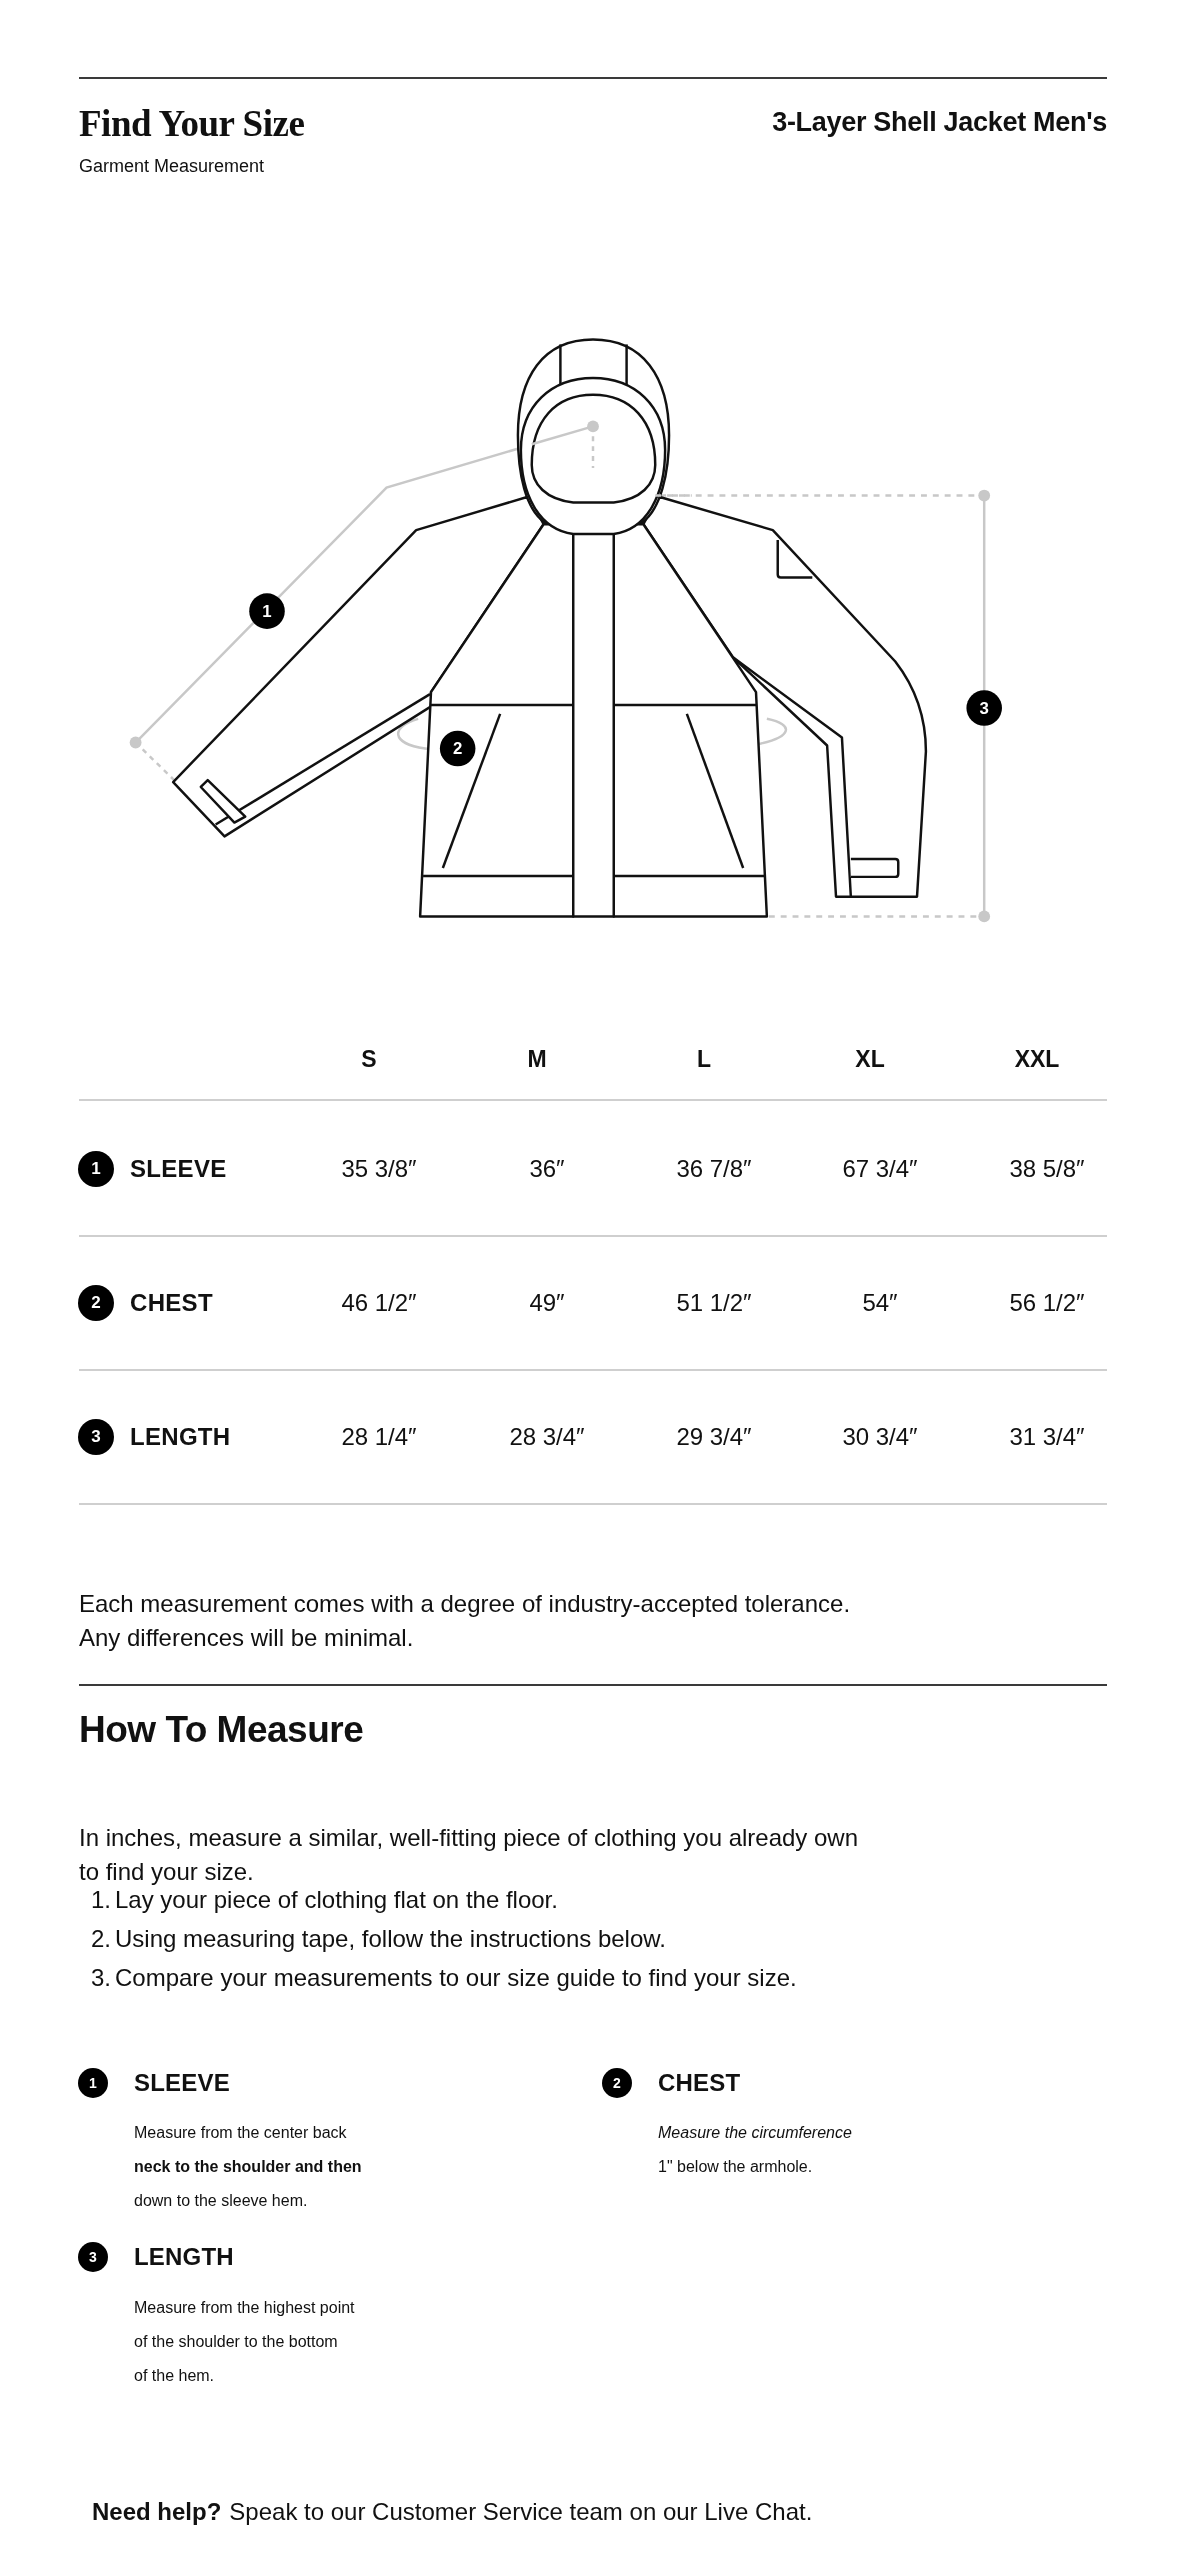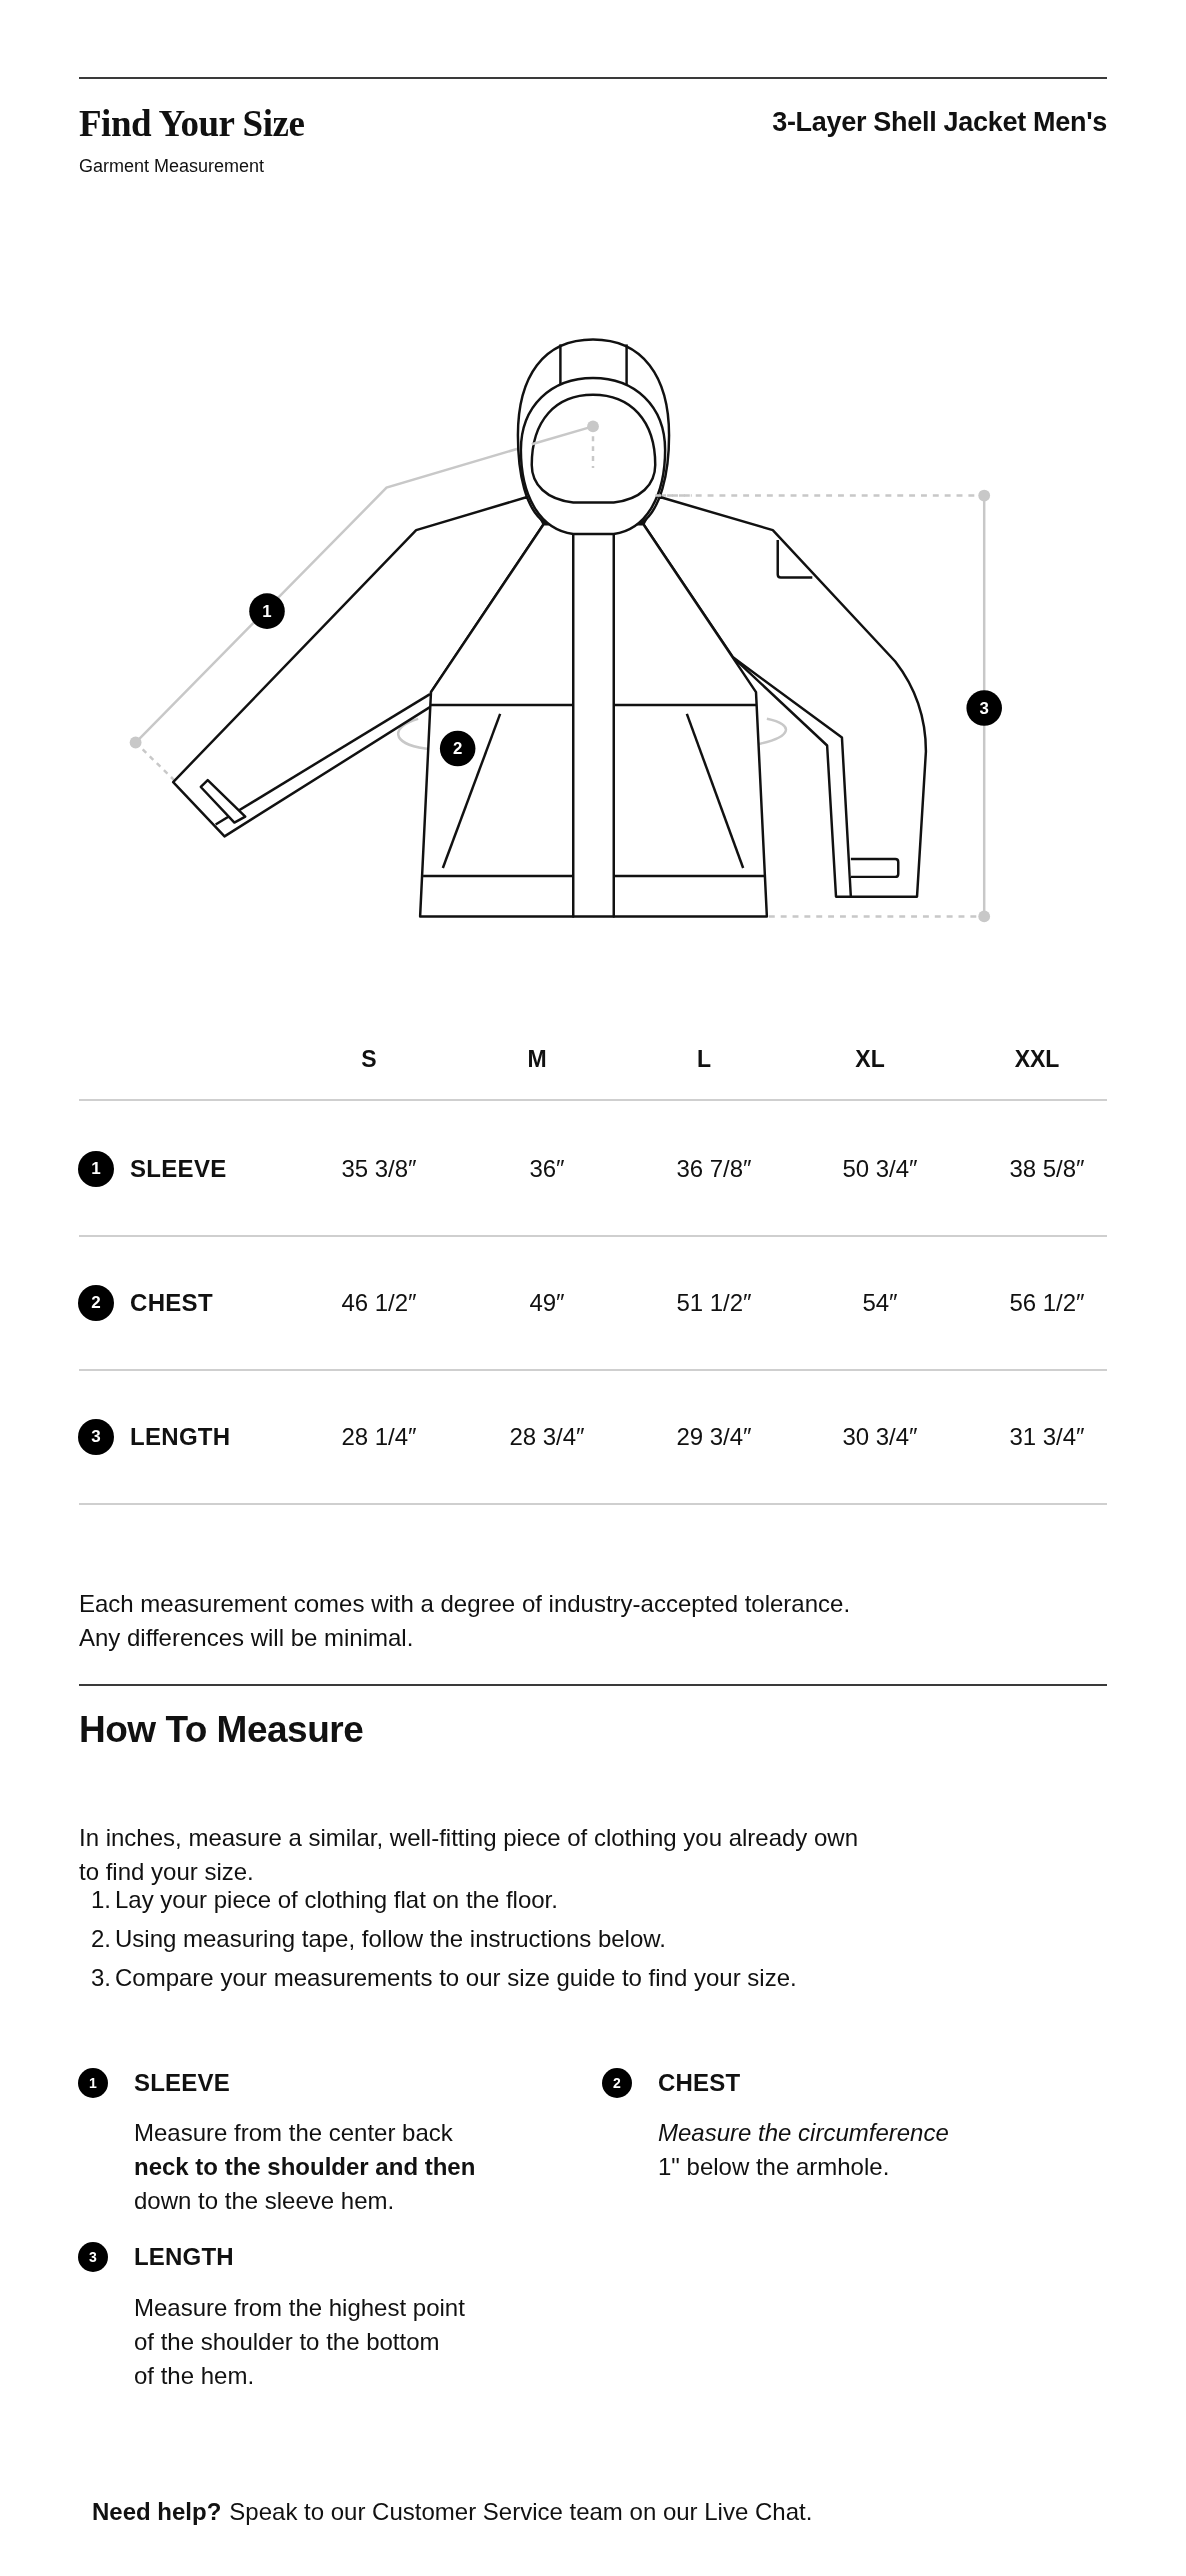--- a/index.html
+++ b/index.html
@@ -16,21 +16,21 @@
   .row-badge { position: absolute; left: 78px; width: 36px; height: 36px; border-radius: 50%; background: #000; color: #fff; font-size: 17px; font-weight: bold; text-align: center; line-height: 36px; }
   .row-label { position: absolute; left: 130px; font-size: 24px; font-weight: bold; letter-spacing: 0.3px; line-height: 30px; }
   .cell { position: absolute; width: 158px; text-align: center; font-size: 24px; line-height: 30px; white-space: nowrap; }
   .body-text { position: absolute; left: 79px; font-size: 24px; line-height: 34px; white-space: nowrap; margin-top: 45px; }
   .h2 { position: absolute; left: 79px; top: 1709px; font-size: 37px; font-weight: bold; letter-spacing: -0.5px; white-space: nowrap; }
   .steps { position: absolute; left: 79px; top: 1880px; list-style: none; }
   .steps li { font-size: 24px; line-height: 39px; white-space: nowrap; }
   .steps .num { display: inline-block; width: 36px; text-align: right; padding-right: 4px; }
   .m-badge { position: absolute; width: 30px; height: 30px; border-radius: 50%; background: #000; color: #fff; font-size: 14px; font-weight: bold; text-align: center; line-height: 30px; }
   .m-title { position: absolute; font-size: 24px; font-weight: bold; letter-spacing: 0.2px; line-height: 30px; white-space: nowrap; }
-  .m-desc { position: absolute; font-size: 24px; line-height: 34px; white-space: nowrap; }
+  .m-desc { position: absolute; font-size: 16px; line-height: 34px; white-space: nowrap; }
   .help { position: absolute; left: 92px; top: 2467px; font-size: 24px; line-height: 30px; white-space: nowrap; margin-top: 30px; }
   .help b { font-weight: bold; margin-right: 8px; }
 </style>
 </head>
 <body>
 
 <div class="rule-dark" style="top:77px;"></div>
 <div class="abs title" style="left:79px; top:102px;">Find Your Size</div>
 <div class="abs subtitle" style="left:79px; top:156px;">Garment Measurement</div>
 <div class="abs product" style="right:79px; top:107px;">3-Layer Shell Jacket Men's</div>
@@ -119,21 +119,21 @@
   <div class="th" style="left:801px;">XL</div>
   <div class="th" style="left:968px;">XXL</div>
   <div class="rule-light" style="top:1099px;"></div>
 
   <div>
     <div class="row-badge" style="top:1151px;">1</div>
     <div class="row-label" style="top:1154px;">SLEEVE</div>
     <div class="cell" style="left:300px; top:1154px;">35 3/8″</div>
     <div class="cell" style="left:468px; top:1154px;">36″</div>
     <div class="cell" style="left:635px; top:1154px;">36 7/8″</div>
-    <div class="cell" style="left:801px; top:1154px;">50 3/4″</div>
+    <div class="cell" style="left:801px; top:1154px;">67 3/4″</div>
     <div class="cell" style="left:968px; top:1154px;">38 5/8″</div>
   </div>
   <div class="rule-light" style="top:1235px;"></div>
 
   <div>
     <div class="row-badge" style="top:1285px;">2</div>
     <div class="row-label" style="top:1288px;">CHEST</div>
     <div class="cell" style="left:300px; top:1288px;">46 1/2″</div>
     <div class="cell" style="left:468px; top:1288px;">49″</div>
     <div class="cell" style="left:635px; top:1288px;">51 1/2″</div>

